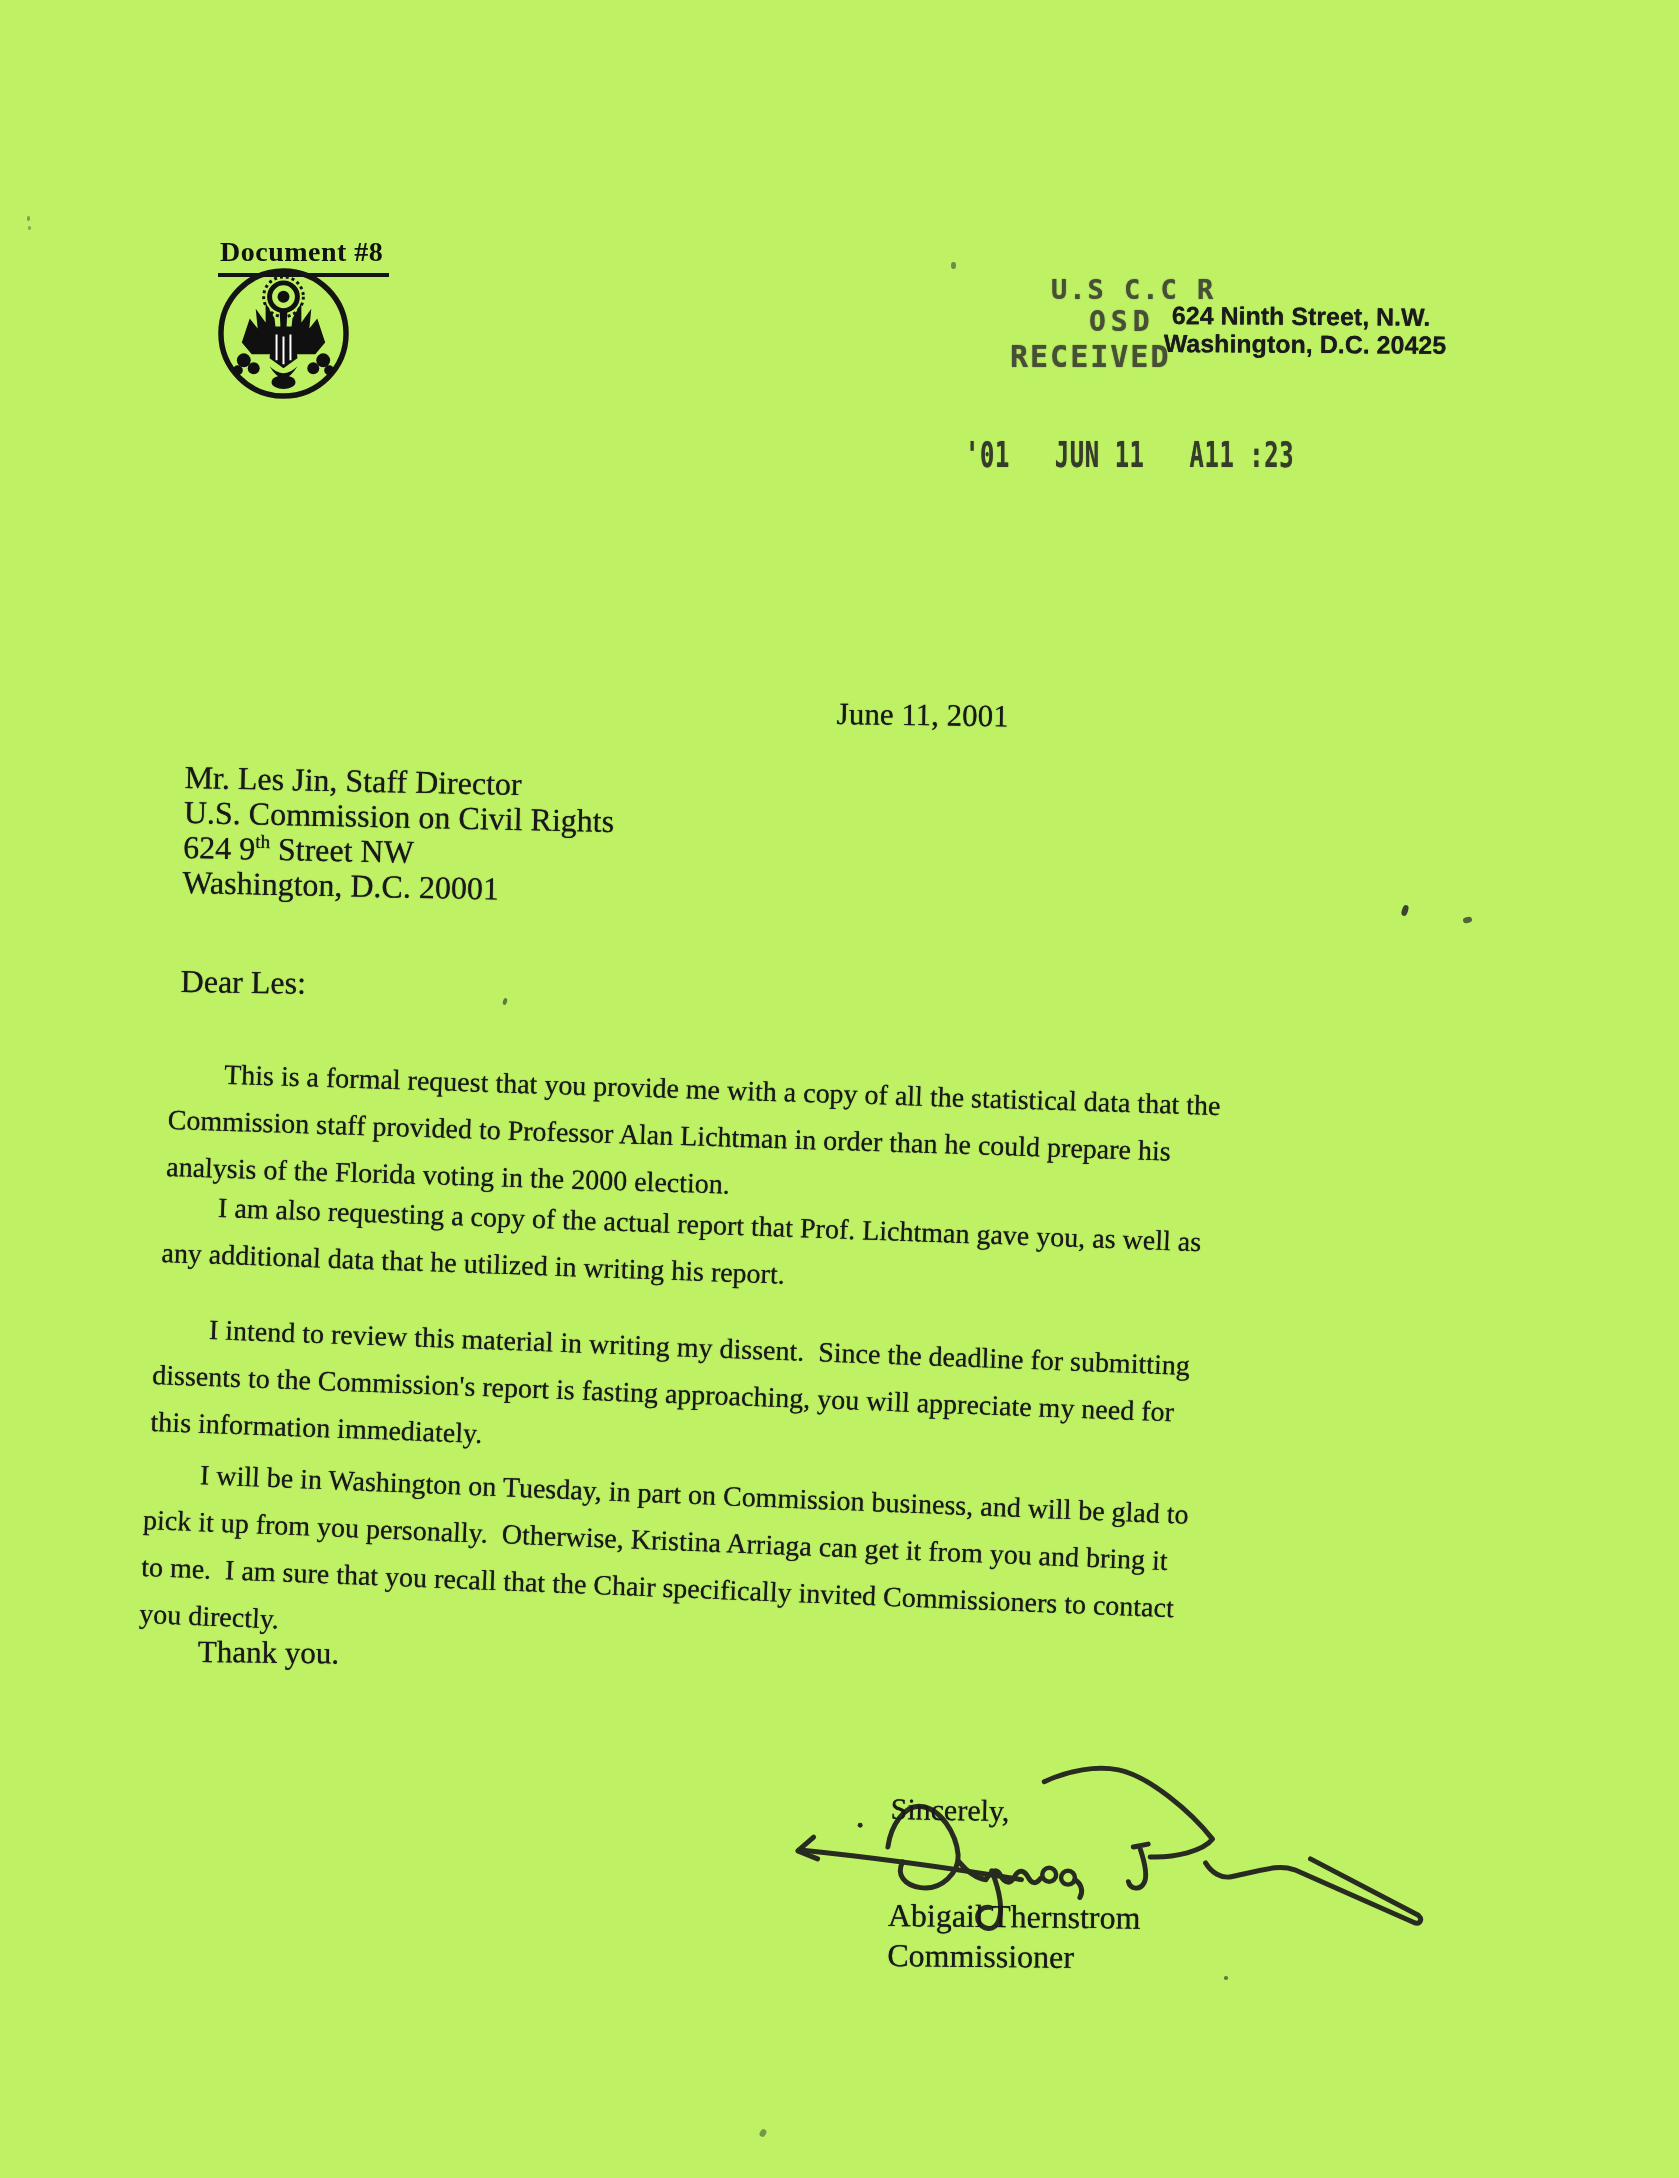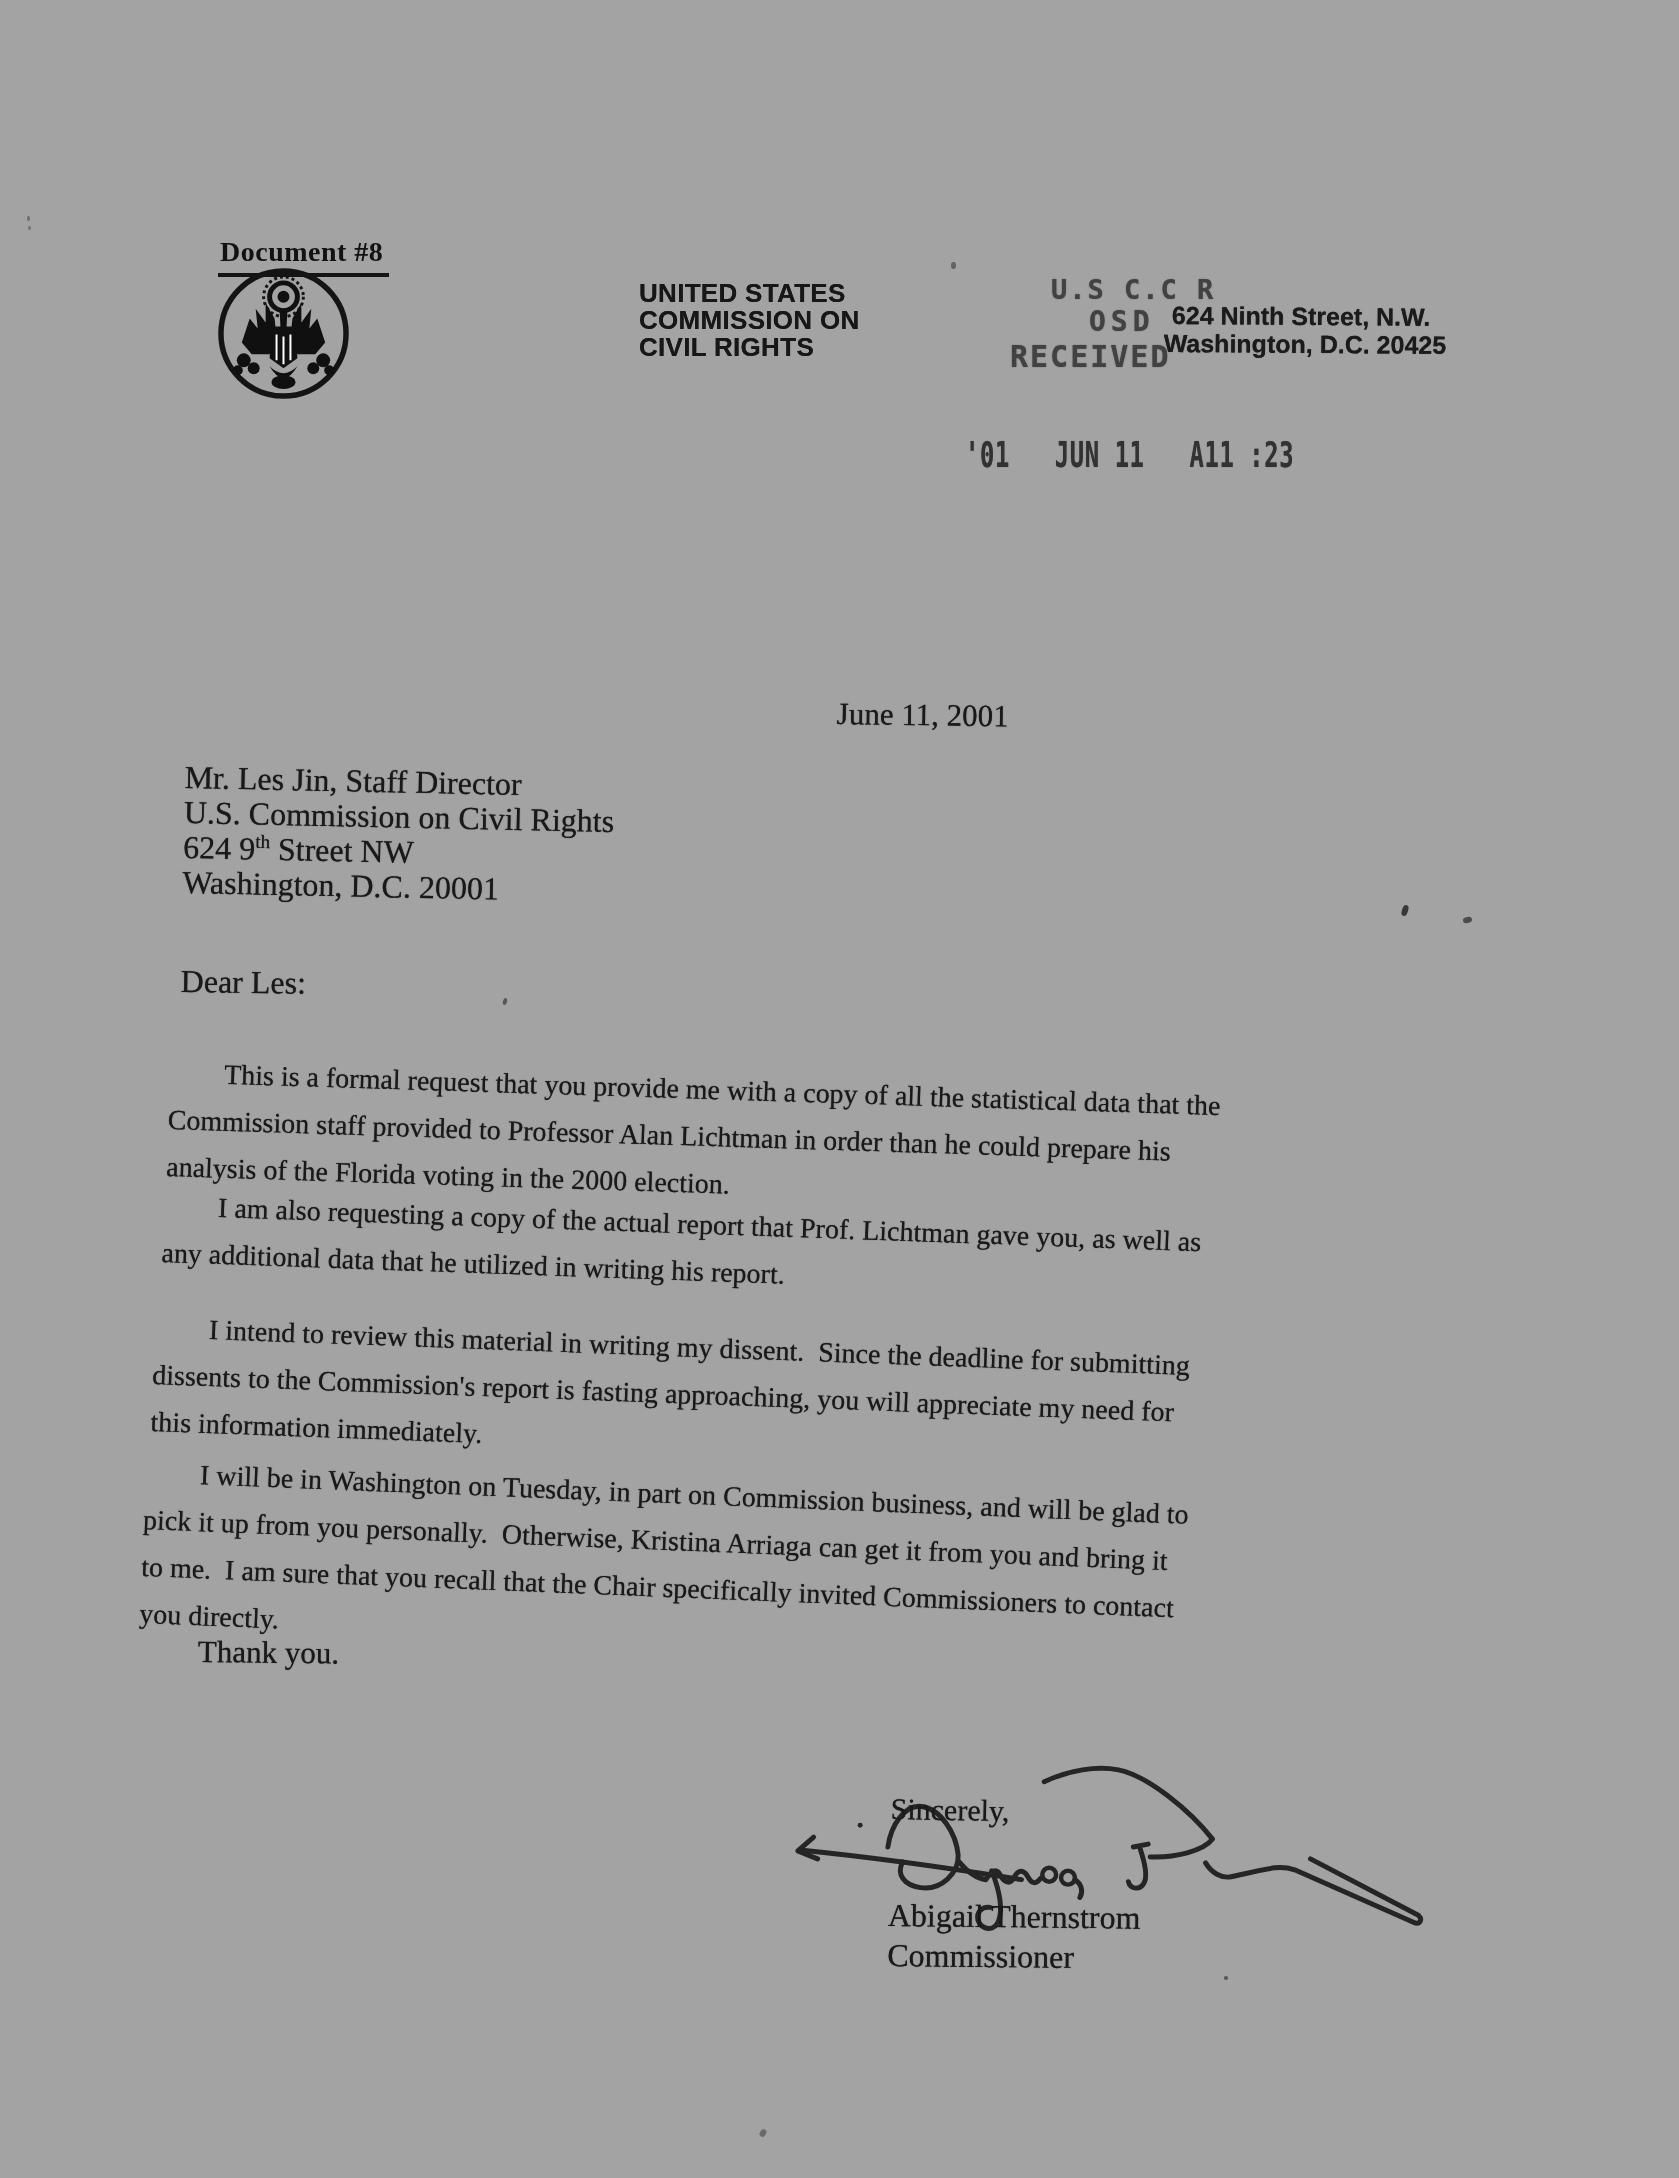--- a/index.html
+++ b/index.html
@@ -1,17 +1,17 @@
 <!DOCTYPE html>
 <html><head>
 <meta charset="utf-8">
 <style>
   html,body{margin:0;padding:0;background:#e8e8e8;}
   #page{
-    position:relative;width:1679px;height:2178px;background:#a3a3a3;
+    position:relative;width:1679px;height:2178px;background:#bef264;
     font-family:"Liberation Serif","DejaVu Serif",serif;color:#161616;
     overflow:hidden;
   }
   .abs{position:absolute;}
   
   .doc-label{
     left:218px;top:236px;font-size:28px;font-weight:bold;letter-spacing:0.5px;
     border-bottom:4px solid #141414;padding:0 6px 5px 2px;color:#121212;
   }
   
@@ -85,25 +85,20 @@
           <circle cx="40" cy="106" r="6"></circle>
           <circle cx="24" cy="108" r="5"></circle>
         <circle cx="110" cy="98" r="7"></circle>
           <circle cx="100" cy="106" r="6"></circle>
           <circle cx="116" cy="108" r="5"></circle>
         <ellipse cx="70" cy="120" rx="12" ry="7"></ellipse>
       </g>
     </svg>
   </div>
 
-  <div class="abs letterhead">
-    <div>UNITED STATES</div>
-    <div>COMMISSION ON</div>
-    <div>CIVIL RIGHTS</div>
-  </div>
 
   <div class="abs stamp stamp-l1">U.S C.C R</div>
   <div class="abs stamp stamp-l2">OSD</div>
   <div class="abs stamp stamp-l3">RECEIVED</div>
 
   <div class="abs office-address">
     <div class="l1">624 Ninth Street, N.W.</div>
     <div>Washington, D.C. 20425</div>
   </div>
 

